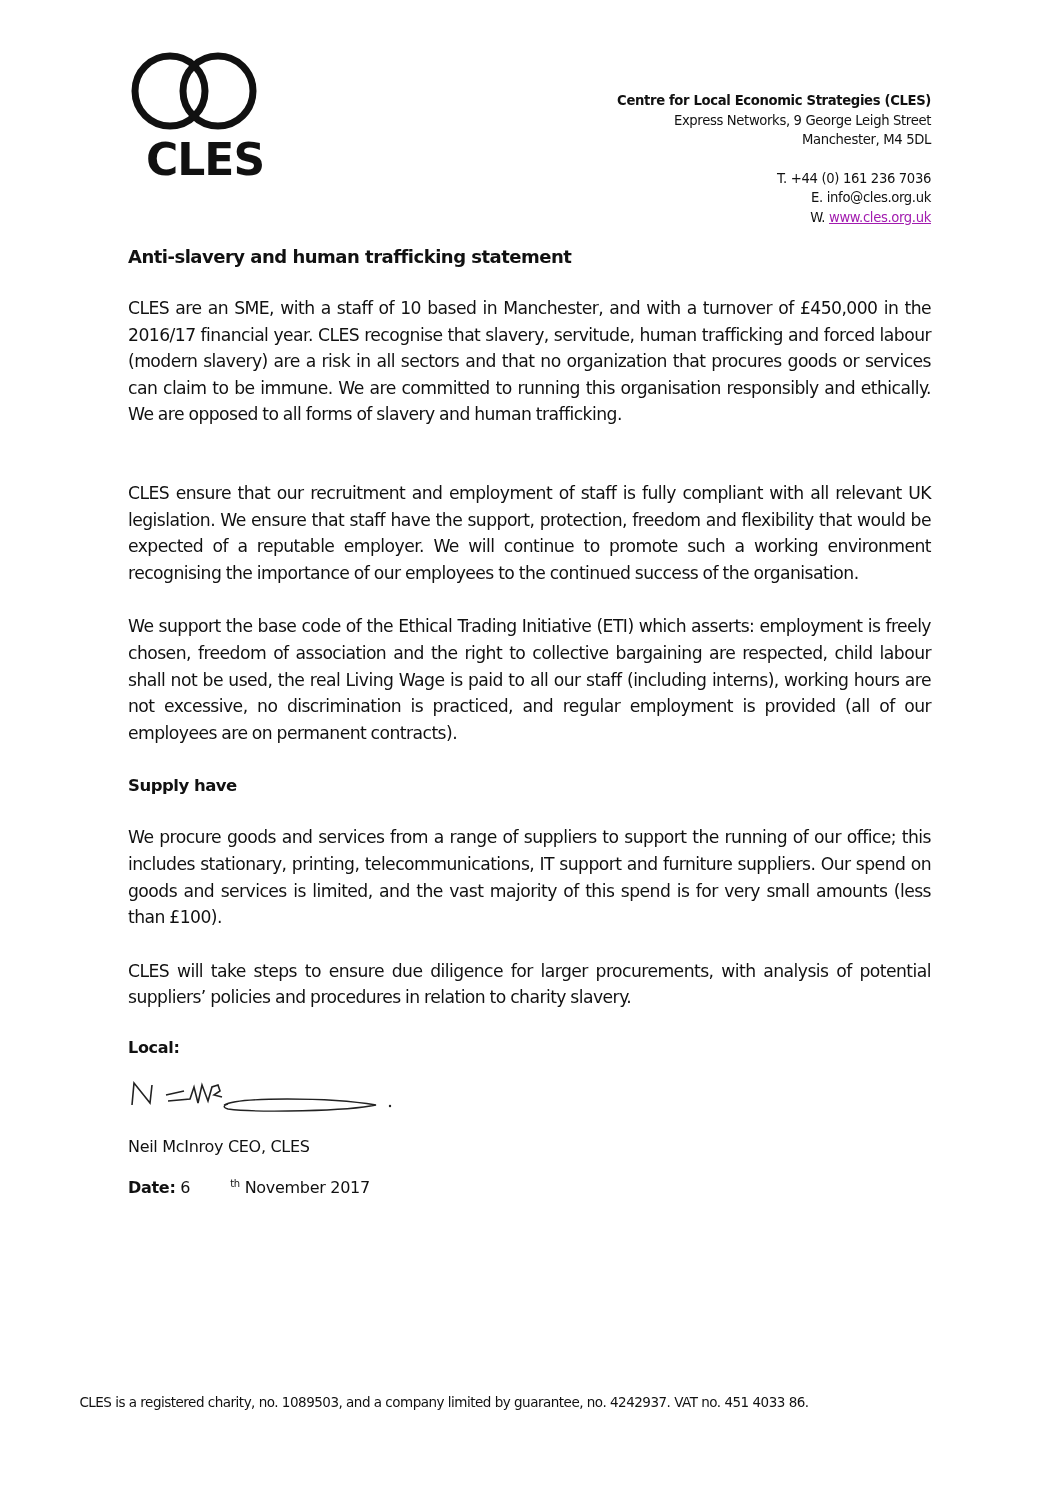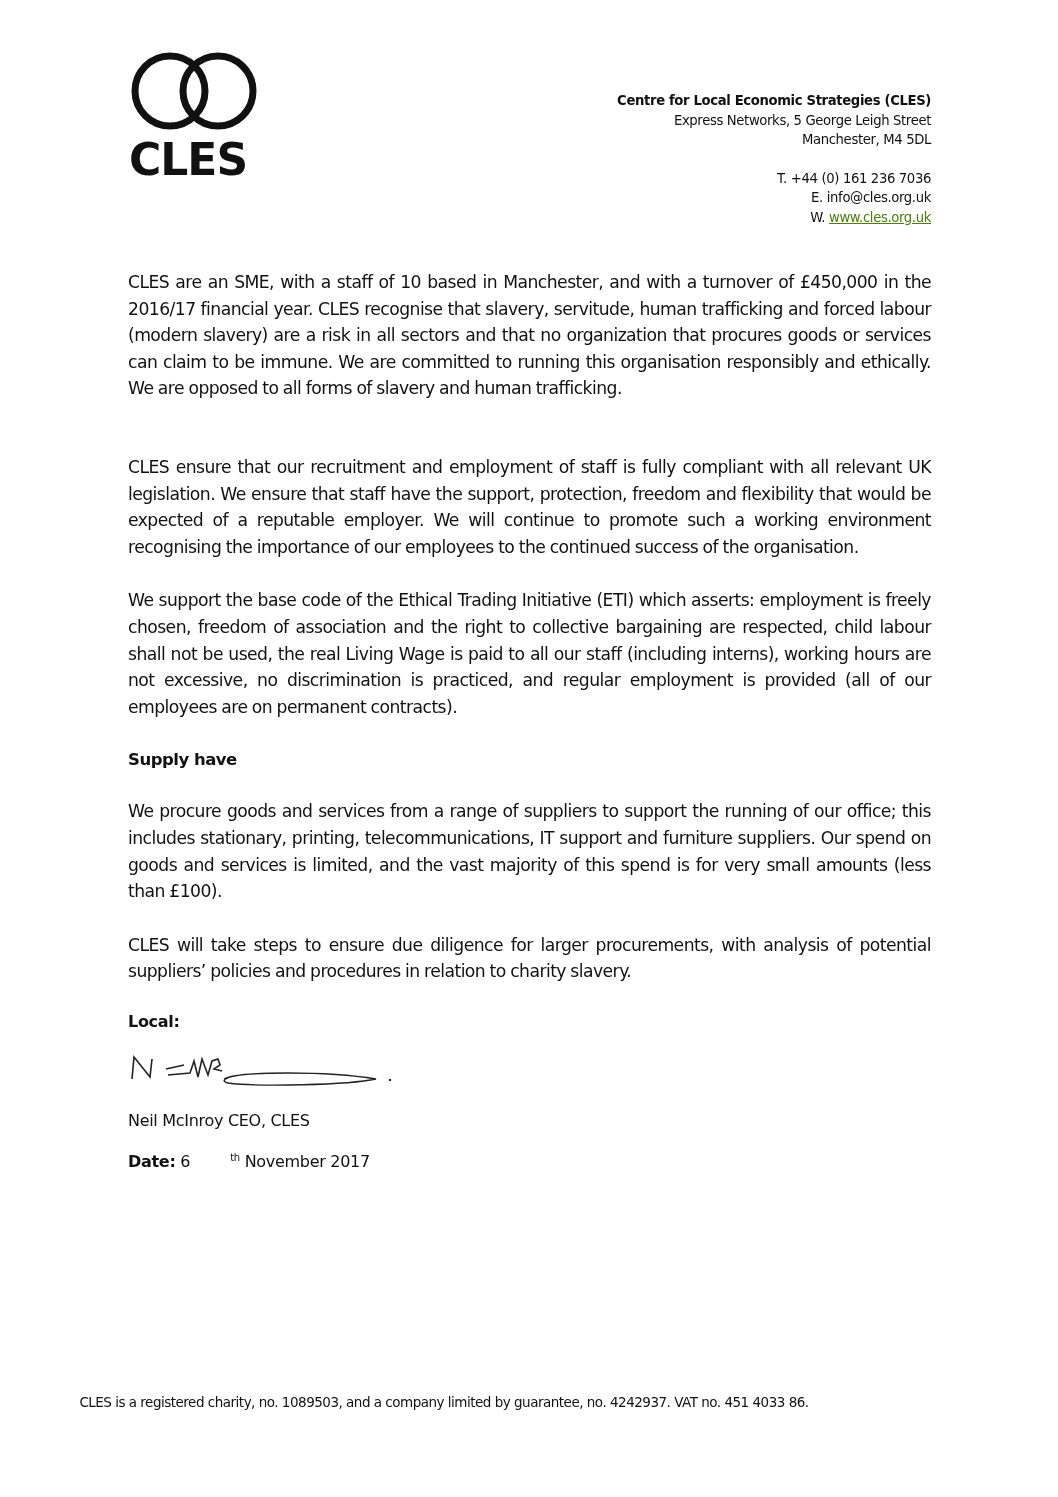--- a/index.html
+++ b/index.html
@@ -5,29 +5,29 @@
     html, body { margin: 0; padding: 0; background: #ffffff; }
     body {
       width: 1058px; height: 1497px; position: relative; overflow: hidden;
       font-family: "DejaVu Sans", sans-serif; color: #111111;
     }
     .logo { position: absolute; left: 128px; top: 50px; width: 135px; }
     .logo svg { display: block; }
     .logo-text {
       font-family: "DejaVu Sans", sans-serif; font-weight: bold;
       font-size: 44px; letter-spacing: -1px; color: #111; line-height: 1;
-      margin-top: 6px; margin-left: 1px;
+      margin-top: 6px; margin-left: 18px;
     }
     .address {
       position: absolute; right: 127px; top: 91px; text-align: right;
       font-size: 13.2px; line-height: 19.5px; letter-spacing: -0.35px;
     }
     .address .org { font-weight: bold; }
     .address .gap { height: 19px; }
-    .address a { color: #4d7c0f; text-decoration: underline; }
+    .address a { color: #a21caf; text-decoration: underline; }
     .content { position: absolute; left: 128px; top: 244px; width: 803px; }
     h1 {
       font-size: 18px; font-weight: bold; margin: 0; line-height: 26px;
       letter-spacing: -0.5px;
     }
     h2 {
       font-size: 16.5px; font-weight: bold; margin: 0; line-height: 26px;
       letter-spacing: -0.5px;
     }
     p {
@@ -53,29 +53,30 @@
 <div class="logo">
   <svg width="132" height="82" viewBox="0 0 132 82">
     <circle cx="42" cy="41" r="35" fill="none" stroke="#111" stroke-width="7"></circle>
     <circle cx="90" cy="41" r="35" fill="none" stroke="#111" stroke-width="7"></circle>
   </svg>
   <div class="logo-text">CLES</div>
 </div>
 
 <div class="address">
   <div class="org">Centre for Local Economic Strategies (CLES)</div>
-  <div>Express Networks, 5 George Leigh Street</div>
+  <div>Express Networks, 9 George Leigh Street</div>
   <div>Manchester, M4 5DL</div>
   <div class="gap"></div>
   <div><span>T.</span> <span>+44 (0) 161 236 7036</span></div>
   <div><span>E.</span> <span>info@cles.org.uk</span></div>
   <div><span>W.</span> <a href="#">www.cles.org.uk</a></div>
 </div>
 
 <div class="content">
+  <h1>Anti-slavery and human trafficking statement</h1>
   <div class="sp-h1"></div>
   <p>CLES are an SME, with a staff of 10 based in Manchester, and with a turnover of £450,000 in the 2016/17 financial year. CLES recognise that slavery, servitude, human trafficking and forced labour (modern slavery) are a risk in all sectors and that no organization that procures goods or services can claim to be immune. We are committed to running this organisation responsibly and ethically. We are opposed to all forms of slavery and human trafficking.</p>
   <div class="sp-p"></div>
 
   <div class="sp-h1"></div>
   <p>CLES ensure that our recruitment and employment of staff is fully compliant with all relevant UK legislation. We ensure that staff have the support, protection, freedom and flexibility that would be expected of a reputable employer. We will continue to promote such a working environment recognising the importance of our employees to the continued success of the organisation.</p>
   <div class="sp-p"></div>
   <p>We support the base code of the Ethical Trading Initiative (ETI) which asserts: employment is freely chosen, freedom of association and the right to collective bargaining are respected, child labour shall not be used, the real Living Wage is paid to all our staff (including interns), working hours are not excessive, no discrimination is practiced, and regular employment is provided (all of our employees are on permanent contracts).</p>
   <div class="sp-p"></div>
 

